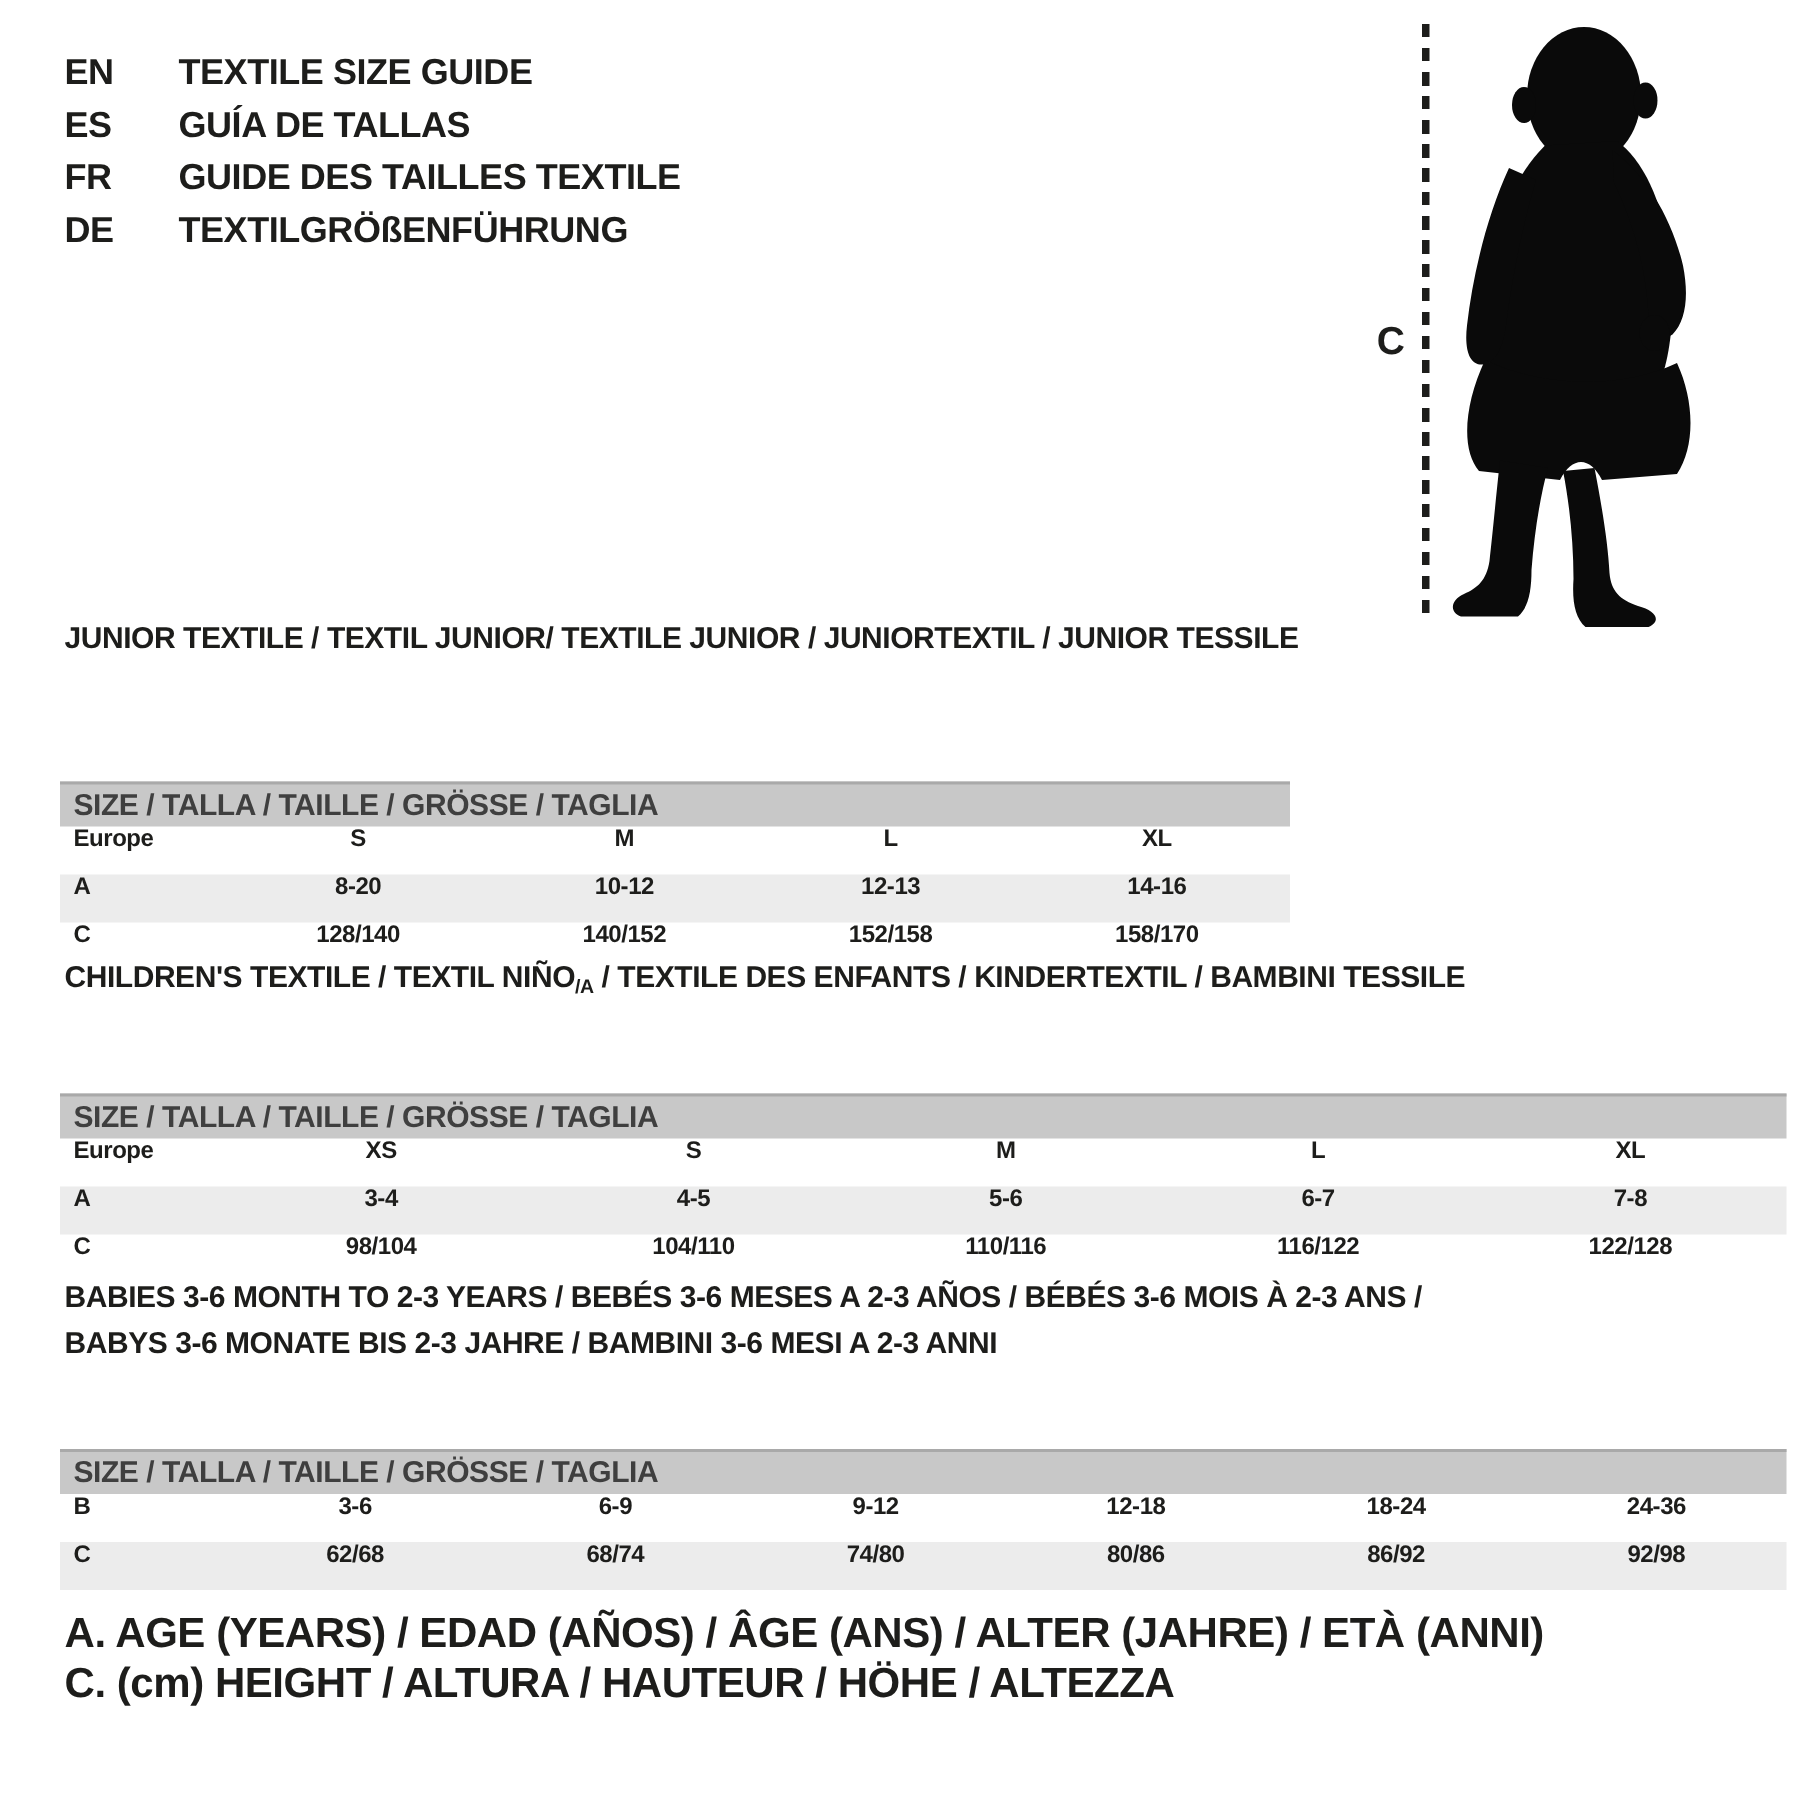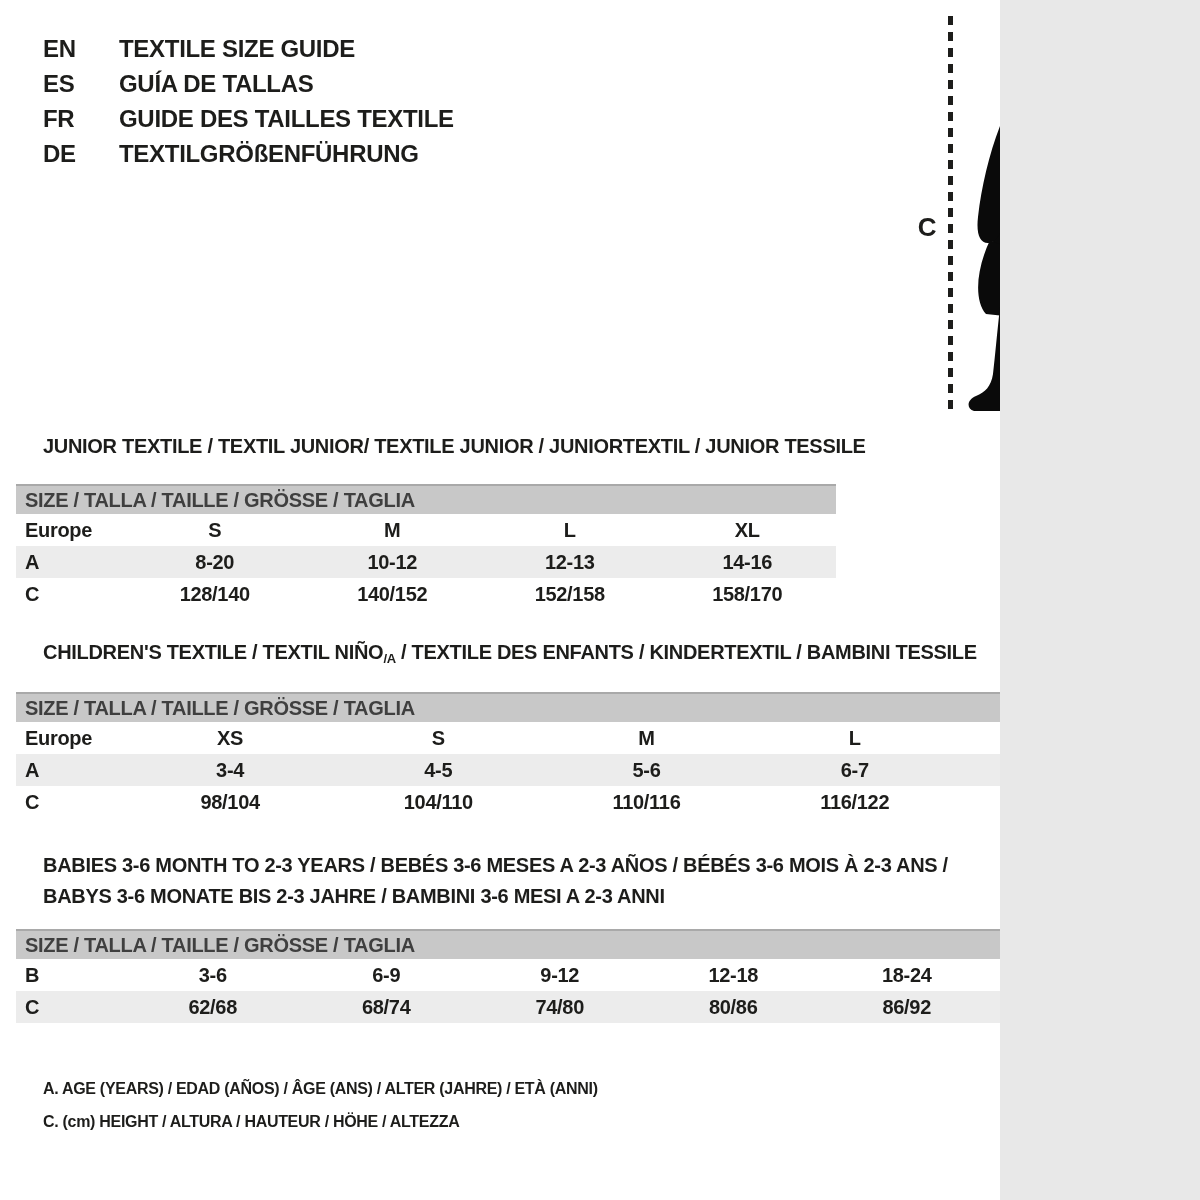--- a/index.html
+++ b/index.html
@@ -7,21 +7,21 @@
     --text:#1d1d1b;
     --header-bar:#c8c8c8;
     --header-bar-edge:#a9a9a9;
     --header-bar-text:#3f3f3f;
     --row-shade:#ececec;
     --silhouette:#0a0a0a;
   }
   html,body{margin:0;padding:0;background:#e8e8e8;}
   .canvas{
     position:relative;
-    width:1000px;height:1200px;
+    width:1200px;height:1200px;
     background:var(--background);
     font-family:"Liberation Sans", sans-serif;
     font-weight:700;
     color:var(--text);
     letter-spacing:-0.3px;
     overflow:hidden;
   }
   
   .lang-block{position:absolute;left:43px;top:31px;}
   .lang-row{display:flex;height:35px;align-items:center;font-size:24px;}
@@ -32,39 +32,39 @@
   .height-line{
     position:absolute;left:948px;top:16px;width:5px;height:400px;
     background:repeating-linear-gradient(to bottom, var(--text) 0 9px, transparent 9px 16px);
   }
   .height-label{position:absolute;left:912px;top:212px;width:30px;text-align:center;font-size:26px;}
   .silhouette{position:absolute;left:960px;top:12px;width:185px;height:408px;color:var(--silhouette);}
 
   
   .section-title{position:absolute;left:43px;font-size:20px;line-height:24px;white-space:nowrap;}
   .section-title sub{font-size:13px;vertical-align:-4px;letter-spacing:-0.3px;}
-  .size-table{position:absolute;left:16px;}
+  .size-table{position:absolute;left:40px;margin-top:37px;}
   .size-table.narrow{width:820px;}
   .size-table.wide{width:1151px;}
   .size-bar{
     height:30px;display:flex;align-items:center;
     background:var(--header-bar);
     border-top:2px solid var(--header-bar-edge);
     box-sizing:border-box;
     color:var(--header-bar-text);
     font-size:20px;padding-left:9px;white-space:nowrap;
   }
-  .trow{display:flex;align-items:center;height:32px;font-size:20px;}
+  .trow{display:flex;align-items:flex-start;height:32px;font-size:16px;}
   .trow.shaded{background:var(--row-shade);}
   .tlabel{width:110px;padding-left:9px;box-sizing:border-box;}
   .tcell{flex:1;text-align:center;}
 
   
   .notes{position:absolute;left:43px;top:1072px;}
-  .note-line{height:33px;display:flex;align-items:center;font-size:16px;white-space:nowrap;}
+  .note-line{height:33px;display:flex;align-items:center;font-size:28px;white-space:nowrap;}
 </style>
 </head>
 <body>
 
 <div class="canvas">
 
   <div class="lang-block">
     <div class="lang-row">
       <span class="lang-code">EN</span>
       <span class="lang-title">TEXTILE SIZE GUIDE</span>
@@ -101,21 +101,21 @@
       <ellipse cx="143" cy="210" rx="10" ry="12"></ellipse>
 
       <path d="M30,228 C16,258 14,288 26,302 L80,308 C88,292 100,292 108,308 L158,304 C170,286 170,256 158,230 C120,248 68,246 30,228 Z"></path>
 
       <path d="M40,295 C37,322 35,345 33,362 C31,375 25,380 16,384 C7,388 6,396 14,399 L52,399 C59,393 61,382 61,368 C63,342 67,318 72,300 Z"></path>
 
       <path d="M103,300 C108,326 112,350 113,370 C114,382 120,388 132,392 C144,395 148,402 139,406 L97,406 C90,400 88,389 89,374 C89,348 86,322 82,302 Z"></path>
     </g>
   </svg>
 
-  <div class="section-title" style="top:434px">JUNIOR TEXTILE / TEXTIL JUNIOR/ TEXTILE JUNIOR / JUNIORTEXTIL / JUNIOR TESSILE</div>
+  <div class="section-title" style="top:414px">JUNIOR TEXTILE / TEXTIL JUNIOR/ TEXTILE JUNIOR / JUNIORTEXTIL / JUNIOR TESSILE</div>
   <div class="size-table narrow" style="top:484px">
     <div class="size-bar">SIZE / TALLA / TAILLE / GRÖSSE / TAGLIA</div>
     <div class="trow">
       <span class="tlabel">Europe</span>
       <span class="tcell">S</span>
       <span class="tcell">M</span>
       <span class="tcell">L</span>
       <span class="tcell">XL</span>
     </div>
     <div class="trow shaded">

